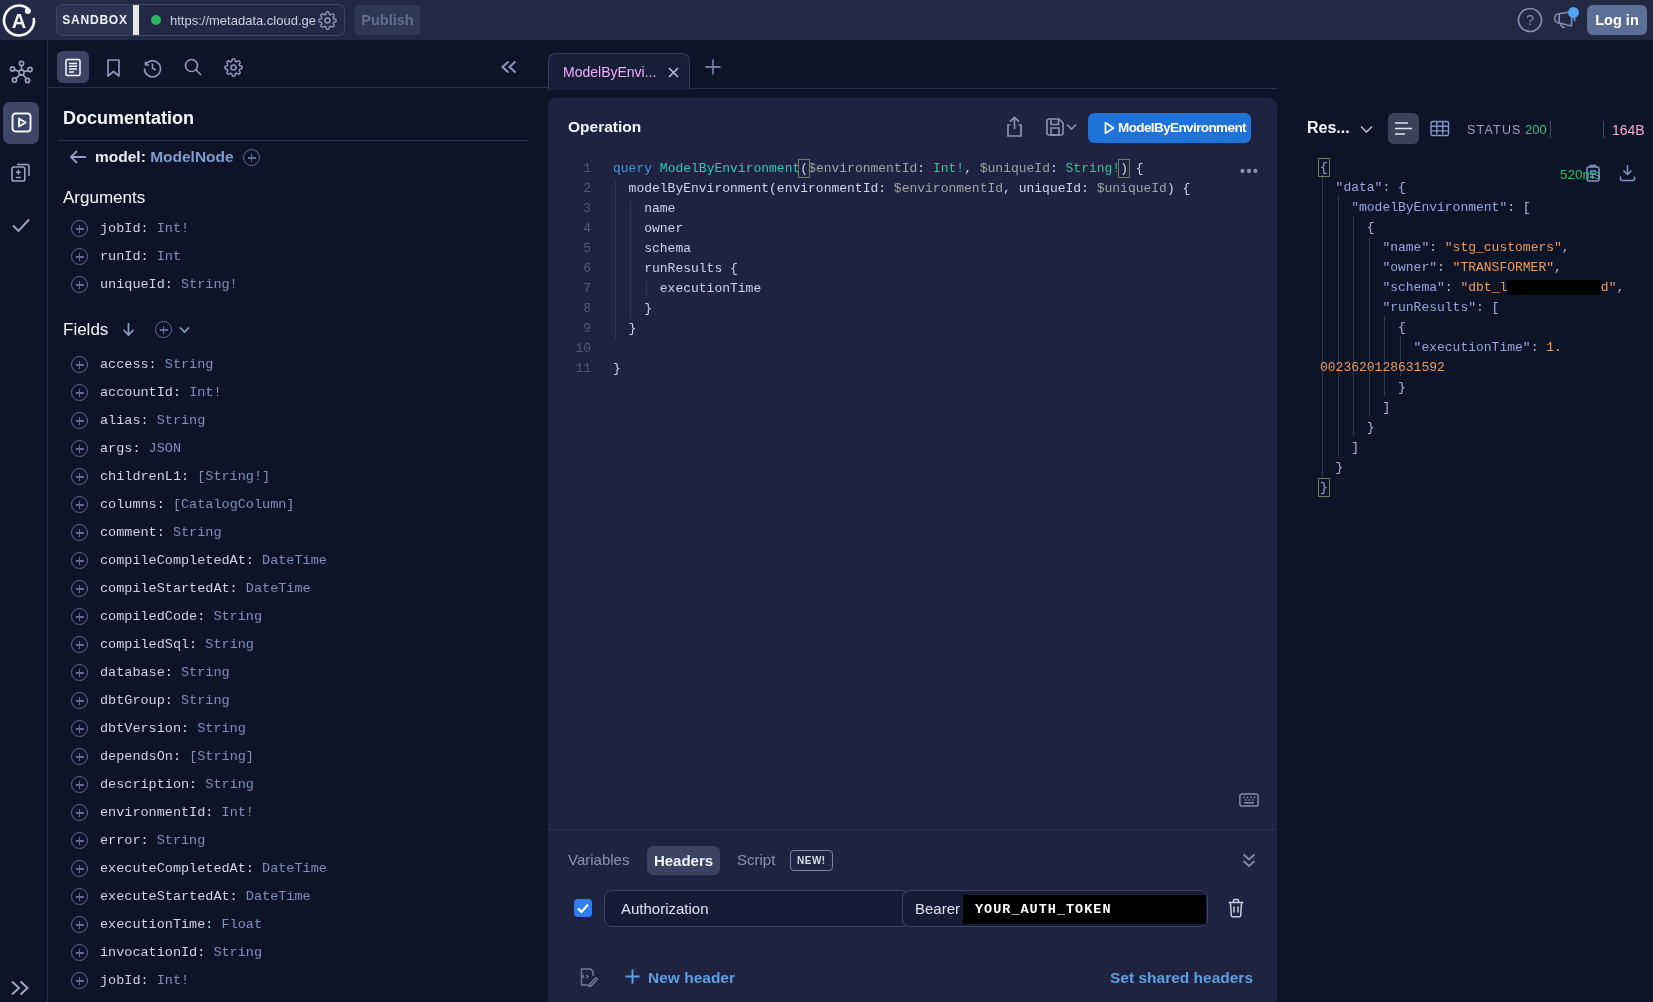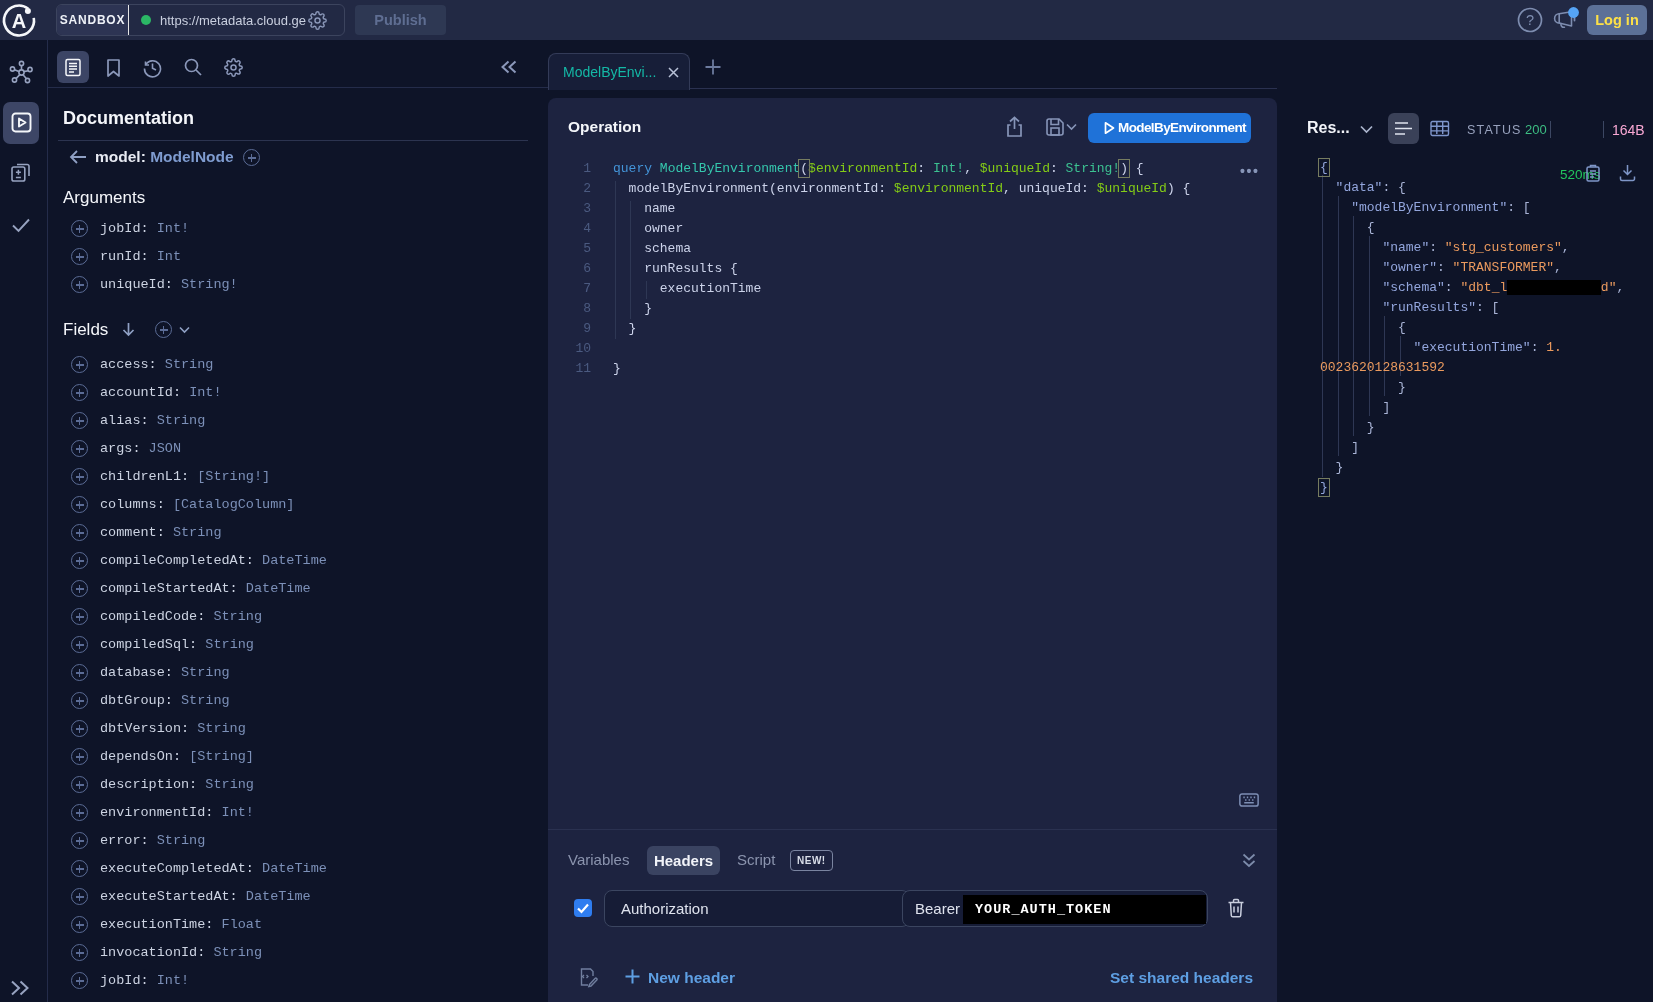--- a/index.html
+++ b/index.html
@@ -5,26 +5,26 @@
 * { margin:0; padding:0; box-sizing:border-box; }
 html,body { width:1653px; height:1002px; background:#0e1428; }
 body { font-family:"Liberation Sans", sans-serif; }
 #app { position:relative; width:1653px; height:1002px; background:#0e1428; overflow:hidden; }
 .abs { position:absolute; }
 .mono { font-family:"Liberation Mono", monospace; }
 
 
 #topbar { position:absolute; left:0; top:0; width:1653px; height:40px; background:#222944; }
 #pill { position:absolute; left:56px; top:4px; width:289px; height:32px; border:1px solid #3c445e; border-radius:6px; display:flex; align-items:center; overflow:hidden; }
-#sandboxseg { width:72px; height:100%; background:#2d3453; border-right:1px solid #e5e5e5; display:flex; align-items:center; justify-content:center; color:#eef1f7; font-size:12px; font-weight:bold; letter-spacing:0.8px; }
+#sandboxseg { width:82px; height:100%; background:#2d3453; border-right:6px solid #e5e5e5; display:flex; align-items:center; justify-content:center; color:#eef1f7; font-size:12px; font-weight:bold; letter-spacing:0.8px; }
 #urlseg { flex:1; height:100%; display:flex; align-items:center; padding-left:12px; }
 .greendot { width:10px; height:10px; border-radius:50%; background:#2bb765; margin-right:9px; flex:none; }
 #urltext { color:#c9cfdf; font-size:13px; white-space:nowrap; overflow:hidden; width:146px; }
-#publish { position:absolute; left:355px; top:5px; width:91px; height:30px; background:#2e3853; border-radius:4px; color:#5f6e92; font-weight:bold; font-size:14.5px; text-align:center; line-height:30px; }
-#login { position:absolute; left:1587px; top:5px; width:60px; height:30px; background:#5c7097; border-radius:6px; color:#fde047; font-weight:bold; font-size:14.5px; text-align:center; line-height:30px; }
+#publish { position:absolute; left:355px; top:5px; width:65px; height:30px; background:#2e3853; border-radius:4px; color:#5f6e92; font-weight:bold; font-size:14.5px; text-align:center; line-height:30px; }
+#login { position:absolute; left:1587px; top:5px; width:60px; height:30px; background:#5c7097; border-radius:6px; color:#ffffff; font-weight:bold; font-size:14.5px; text-align:center; line-height:30px; }
 
 
 #rail { position:absolute; left:0; top:40px; width:48px; height:962px; background:#0e1428; border-right:1px solid #242c4a; }
 #railsel { position:absolute; left:3px; top:62px; width:36px; height:42px; background:#3d4666; border-radius:7px; }
 
 
 #doc { position:absolute; left:48px; top:40px; width:500px; height:962px; background:#0e1428; }
 #dociconrow { position:absolute; left:0; top:0; width:500px; height:48px; border-bottom:1px solid #242c4a; }
 .docchip { position:absolute; top:11px; width:32px; height:32px; background:#3c4565; border-radius:6px; }
 #doctitle { position:absolute; left:15px; top:68px; color:#f4f6fa; font-size:18px; font-weight:bold; }
@@ -35,32 +35,32 @@
 .frow { position:absolute; left:0; height:28px; font-size:13.5px; }
 .frow .pc { position:absolute; left:23px; top:0px; }
 .frow .ft { position:absolute; left:52px; top:1px; white-space:pre; }
 .pluscirc { width:17px; height:17px; border:1.2px solid #5b6c96; border-radius:50%; position:relative; display:inline-block; }
 .pluscirc:before { content:""; position:absolute; left:3.5px; top:7px; width:8px; height:1.6px; background:#5b6c96; }
 .pluscirc:after { content:""; position:absolute; left:6.7px; top:3.8px; width:1.6px; height:8px; background:#5b6c96; }
 .abs.pluscirc { position:absolute; }
 
 
 #tab { position:absolute; left:548px; top:53px; width:142px; height:37px; background:#171e38; border:1px solid #333b58; border-bottom:none; border-radius:8px 8px 0 0; }
-#tabtext { position:absolute; left:14px; top:10px; color:#14b8a6; font-size:14px; }
+#tabtext { position:absolute; left:14px; top:10px; color:#f0abfc; font-size:14px; }
 #card { position:absolute; left:548px; top:98px; width:729px; height:904px; background:#1d2340; border-radius:8px 8px 0 0; }
 #opheader { position:absolute; left:20px; top:20px; color:#f4f6fa; font-size:15.5px; font-weight:bold; }
 #runbtn { position:absolute; left:540px; top:15px; width:163px; height:30px; background:#1f72d8; border-radius:6px; color:#fff; font-weight:bold; font-size:13.5px; }
 #runbtn span { position:absolute; left:30px; top:7px; letter-spacing:-0.6px; }
 #codearea { position:absolute; left:0; top:56px; width:729px; height:400px; }
 .codeline { position:absolute; white-space:pre; font-family:"Liberation Mono", monospace; font-size:13px; line-height:20px; }
 .lnum { position:absolute; width:43px; text-align:right; color:#4b5a80; font-family:"Liberation Mono", monospace; font-size:13px; line-height:20px; }
 .kw { color:#4394d8; }
 .opname { color:#35c7ad; }
 .typ { color:#3cc291; }
-.vr { color:#84cc16; }
+.vr { color:#a3a3a3; }
 .pl { color:#ccd3ea; }
 .guide { position:absolute; width:1px; background:#2e3754; }
 .brkt { outline:1px solid #767c60; outline-offset:1.5px; }
 
 
 #carddivider { position:absolute; left:0; top:731px; width:729px; height:1px; background:#2a3150; }
 .bttab { position:absolute; top:753px; color:#8b94ae; font-size:15px; }
 #headerschip { position:absolute; left:99px; top:748px; width:73px; height:29px; background:#3a4361; border-radius:6px; color:#f2f4f9; font-weight:bold; font-size:15px; text-align:center; line-height:29px; }
 #newbadge { position:absolute; left:242px; top:752px; height:21px; padding:0 6px; border:1px solid #7a84a0; border-radius:4px; color:#d9dee9; font-size:10px; font-weight:bold; letter-spacing:0.5px; line-height:20px; }
 .inputbox { position:absolute; top:792px; height:37px; border:1px solid #3b4560; border-radius:8px; background:#161c36; }

